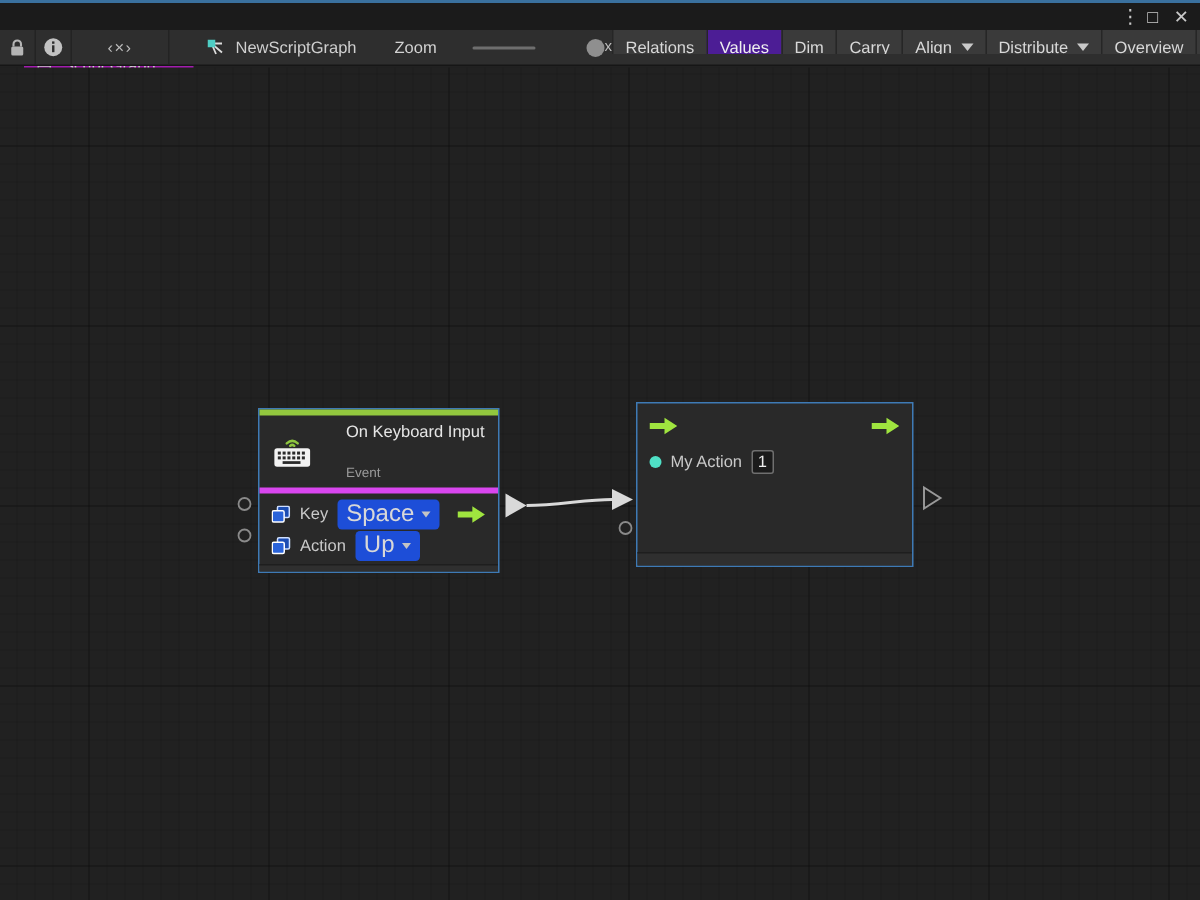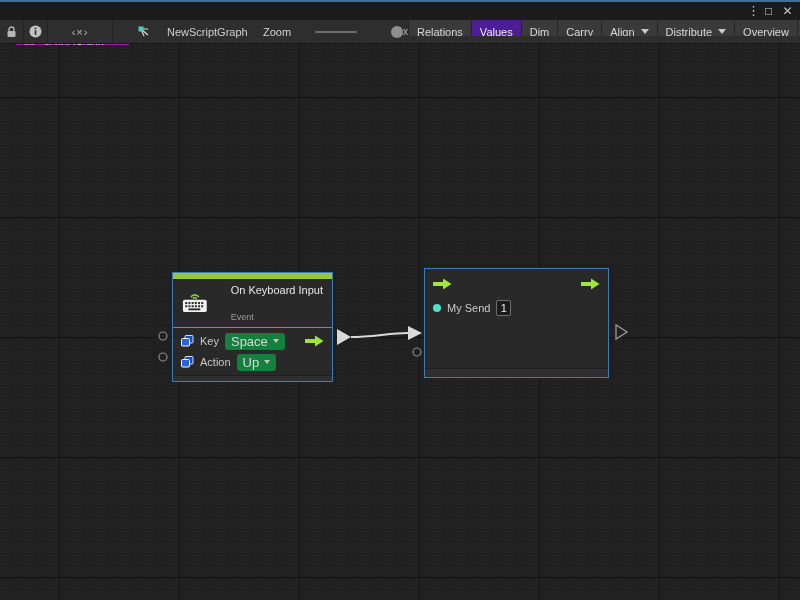--- a/index.html
+++ b/index.html
@@ -16,21 +16,21 @@
   .winbtn.menu { font-size:13px; width:10px; }
 
   
   #toolbar { position:relative; width:800px; height:24px; background:#2e2e2e;
     border-bottom:1px solid #161616; color:#d2d2d2; font-size:11px; }
   .tseg { position:absolute; top:0; height:23px; display:flex; align-items:center; justify-content:center; }
   .tbtn-icon { border-right:1px solid #232323; cursor:default; }
   #btn-lock   { left:0;  width:24px; }
   #btn-info   { left:24px; width:24px; }
   #btn-code   { left:48px; width:65px; color:#bdbdbd; font-size:11px; letter-spacing:1px; }
-  #graph-name { left:132px; width:120px; justify-content:flex-start; gap:16px; padding-left:6px; color:#cfcfcf; }
+  #graph-name { left:132px; width:120px; justify-content:flex-start; gap:6px; padding-left:6px; color:#cfcfcf; }
   #zoom-cluster { left:263px; width:145px; gap:24px;text-align:right; }
   #zoom-track { position:relative; width:88px; height:2px; background:#6e6e6e; border-radius:1px; }
   #zoom-handle { position:absolute; top:-5px; left:76px; width:12px; height:12px; border-radius:50%; background:#8f8f8f; }
   #zoom-value { font-size:10px; color:#bdbdbd;margin-left:16px; }
   #toolbar-buttons { position:absolute; left:408px; right:0; top:0; height:16px; display:flex; overflow:hidden; }
   .tbtn { height:23px; display:flex; align-items:center; padding:0 8px; background:#3a3a3a;
     border-left:1px solid #262626; white-space:nowrap; cursor:default; color:#d8d8d8; }
   .tbtn.active { background:#4c1d95; color:#efefef; }
   .caret-down { width:0; height:0; border-left:4px solid transparent; border-right:4px solid transparent;
     border-top:5px solid #c9c9c9; margin-left:6px; }
@@ -43,28 +43,28 @@
       linear-gradient(to right, rgba(0,0,0,0.13) 1px, transparent 1px),
       linear-gradient(to bottom, rgba(0,0,0,0.13) 1px, transparent 1px);
     background-size:120px 120px,120px 120px,12px 12px,12px 12px;
     background-position:59px 0,0 52px,11px 0,0 4px; }
 
   
   .node { position:absolute; background:#292929; border:1px solid #3e7ab5; display:flex; flex-direction:column; }
   #node1 { left:172px; top:227px; width:161px; height:110px; }
   #node2 { left:424px; top:223px; width:185px; height:110px; }
   .accent-bar { height:8px; background:#92c73e; }
-  .node-hdr { display:flex; align-items:center; gap:23px; padding:5px 9px; border-bottom:1px solid #d946ef; }
+  .node-hdr { display:flex; align-items:center; gap:23px; padding:5px 9px; border-bottom:4px solid #d946ef; }
   .node-title { font-size:11px; color:#e6e6e6; white-space:nowrap; }
   .node-sub { font-size:9px; color:#9b9b9b; margin-top:16px; }
   .node-body { display:flex; flex-direction:column; padding:3px 0 2px; }
   .prow { display:flex; align-items:center; gap:6px; padding:0 8px; height:21px; font-size:11px; color:#c9c9c9; }
   .spacer { flex:1; }
-  .dropdown { display:inline-flex; align-items:center; background:#15803d; border-radius:3px;
-    padding:1px 6px; font-size:13px; color:#d8d8d8; cursor:default; }
+  .dropdown { display:inline-flex; align-items:center; background:#1d4ed8; border-radius:3px;
+    padding:1px 6px; font-size:16px; color:#d8d8d8; cursor:default; }
   .dd-caret { width:0; height:0; border-left:3.5px solid transparent; border-right:3.5px solid transparent;
     border-top:4.5px solid #c4c4c4; margin-left:5px; }
   .node-footer { margin-top:auto; height:9px; background:#2f2f2f; border-top:1px solid #1e1e1e; }
   .teal-dot { width:8px; height:8px; border-radius:50%; background:#4fe0c6; }
   .value-box { min-width:15px; height:16px; background:#1b1b1b; border:1px solid #6f6f6f; border-radius:2px;
     color:#ededed; font-size:11px; display:flex; align-items:center; justify-content:center; padding:0 3px; }
 
   #wire-layer { position:absolute; top:0; left:0; width:800px; height:555px; pointer-events:none; }
 </style>
 </head>
@@ -229,20 +229,20 @@
         <svg width="19" height="12" viewBox="0 0 19 12">
           <polygon points="0,4 10,4 10,0.5 18.5,6 10,11.5 10,8 0,8" fill="#9fe43f"></polygon>
         </svg>
         <span class="spacer"></span>
         <svg width="19" height="12" viewBox="0 0 19 12">
           <polygon points="0,4 10,4 10,0.5 18.5,6 10,11.5 10,8 0,8" fill="#9fe43f"></polygon>
         </svg>
       </div>
       <div class="prow" style="height:24px;">
         <span class="teal-dot"></span>
-        <span>My Send</span>
+        <span>My Action</span>
         <span class="value-box">1</span>
       </div>
     </div>
     <div class="node-footer"></div>
   </div>
 
 </div>
 
 </body></html>

